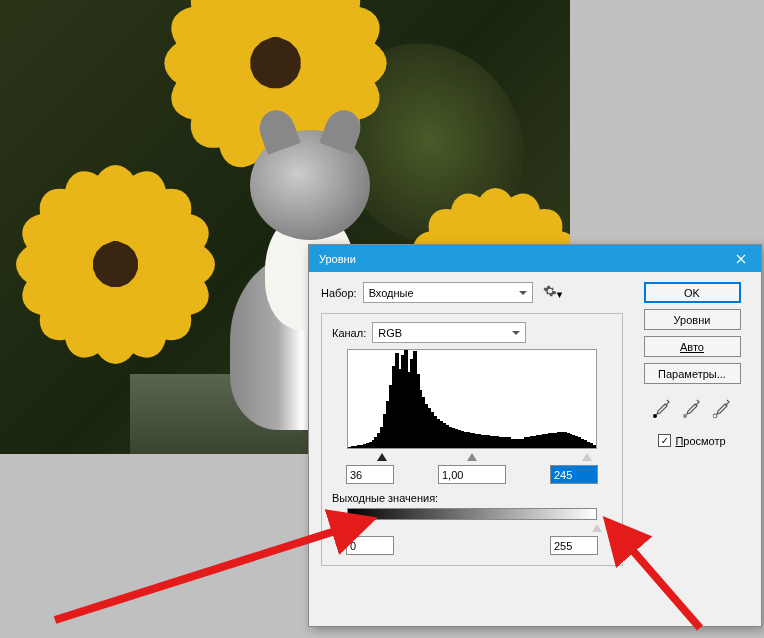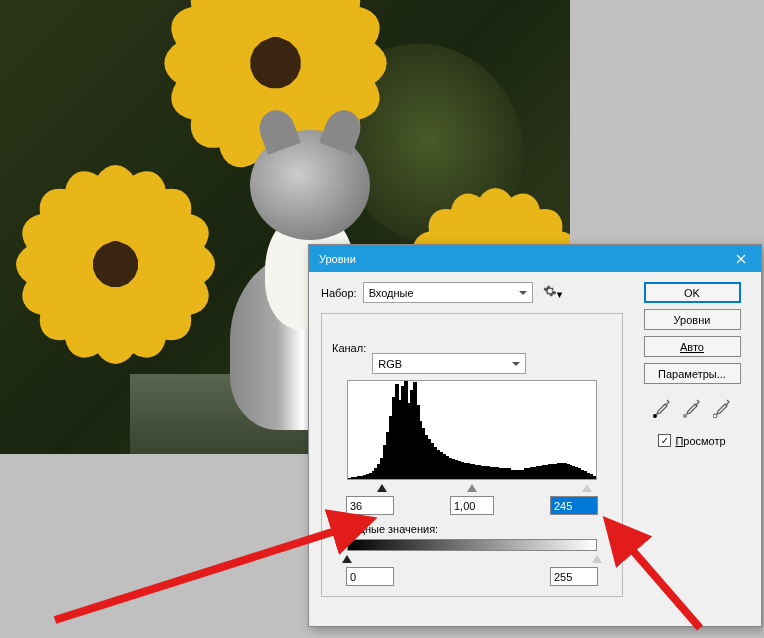--- a/index.html
+++ b/index.html
@@ -41,41 +41,41 @@
     
     .dialog-body { padding: 10px 12px; display: flex; gap: 12px; }
     .left-panel { flex: 1; }
     .right-panel { width: 114px; display: flex; flex-direction: column; gap: 6px; align-items: center; }
     
     .row { display: flex; align-items: center; gap: 6px; margin-bottom: 10px; }
     .label { color: #000; }
     .select { height: 21px; border: 1px solid #a0a0a0; background: #fff; padding: 0 18px 0 5px; display: inline-flex; align-items: center; position: relative; flex: 0 0 auto; }
     .select::after { content: ''; position: absolute; right: 5px; top: 8px; border: 4px solid transparent; border-top-color: #555; }
     .select.preset { width: 170px; }
-    .select.channel { width: 154px; margin-top: 31px; }
+    .select.channel { width: 154px; }
     .gear-icon { color: #555; font-size: 14px; margin-left: 4px; }
     
     .fieldset { border: 1px solid #bbb; padding: 8px 10px 10px; margin-top: 2px; position: relative; }
     .section-label { color: #000; display: block; margin-bottom: 4px; }
     .section-label.indented { margin-top: 8px; }
     
     .histogram-box { width: 250px; height: 100px; background: #fff; border: 1px solid #999; position: relative; margin: 4px auto 0; overflow: hidden; }
     .hist-bar { position: absolute; bottom: 0; width: 1px; background: #000; }
     
     .slider-track { width: 250px; height: 10px; position: relative; margin: 0 auto; }
     .tri { width: 0; height: 0; border: 5px solid transparent; position: absolute; top: -1px; transform: translateX(-50%);}
     .tri.black { border-bottom: 8px solid #222; left: 14%; }
     .tri.gray { border-bottom: 8px solid #888; left: 50%; }
     .tri.white { border-bottom: 8px solid #ccc; left: 96%; }
     .tri.b2 { border-bottom: 8px solid #222; left: 0%; }
     .tri.w2 { border-bottom: 8px solid #ccc; left: 100%; }
     
     .value-inputs { display: flex; justify-content: space-between; width: 252px; margin: 6px auto 0; gap: 32px; }
     .num-input { width: 48px; height: 19px; border: 1px solid #888; background: #fff; text-align: left; padding: 0 3px; display: inline-flex; align-items: center; }
-    .num-input.center { width: 44px; }
+    .num-input.center { width: 68px; }
     .num-input.selected { background: #0078d7; color: #fff; }
     
     .gradient-bar { width: 250px; height: 12px; margin: 4px auto 0; background: linear-gradient(90deg, #000 0%, #fff 100%); border: 1px solid #888; }
     
     .btn { width: 97px; height: 21px; background: #f5f5f5; border: 1px solid #888; display: flex; align-items: center; justify-content: center; cursor: pointer; }
     .btn.primary { border: 2px solid #0078d7; }
     
     .eyedroppers { display: flex; gap: 12px; margin-top: 8px; }
     .eyedropper { width: 18px; height: 20px; position: relative; cursor: pointer; }
     .eyedropper svg { width: 18px; height: 20px; }

